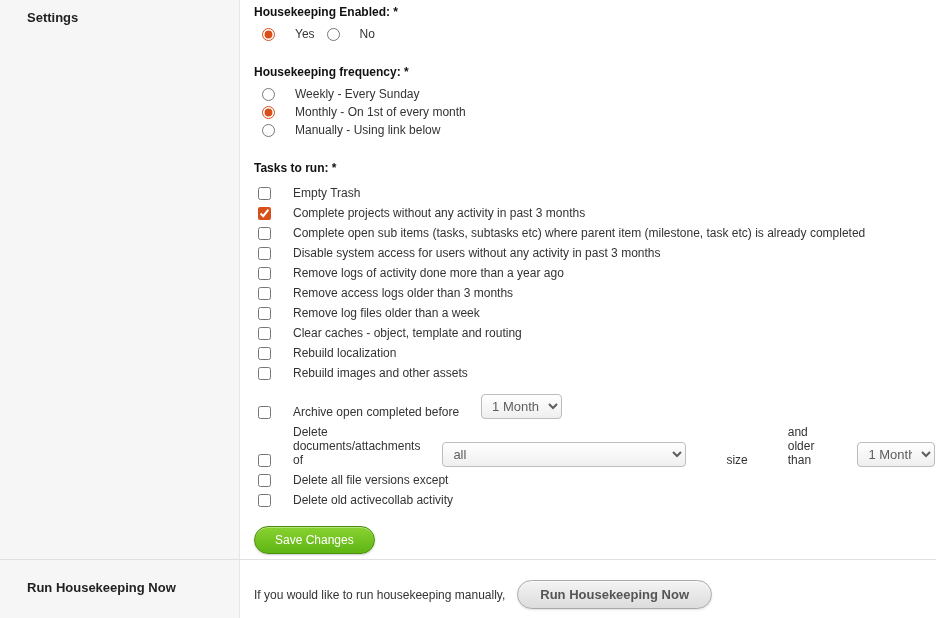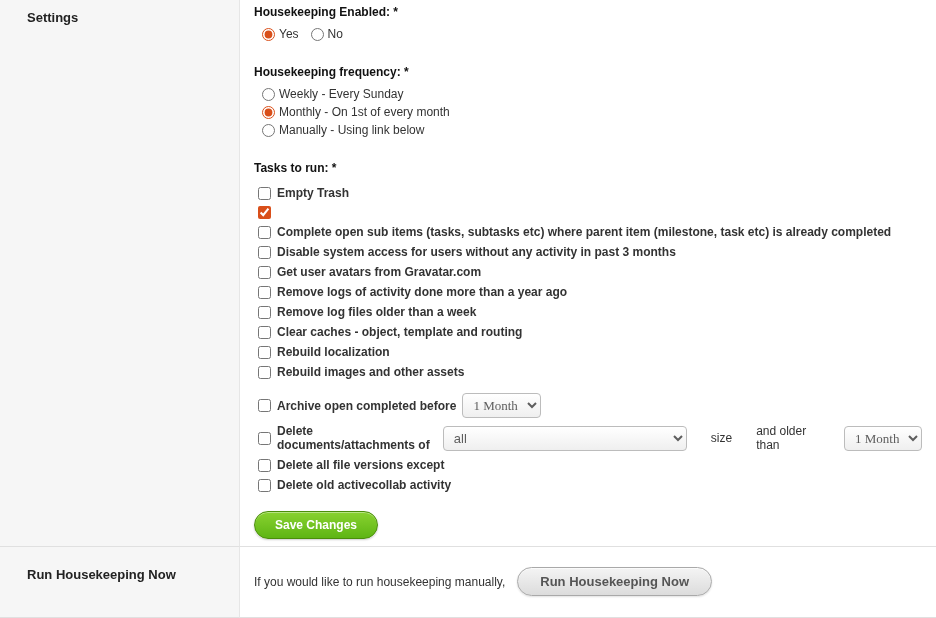--- a/index.html
+++ b/index.html
@@ -34,63 +34,63 @@
     color: #222;
   }
   .group-label {
     font-weight: bold;
     color: #111;
     font-size: 12px;
     margin-top: 4px;
   }
   .radio-row, .check-row {
     display: flex;
-    align-items: center;
-    gap: 0;
+    align-items: flex-end;
+    gap: 16px;
     font-size: 12px;
     color: #333;
     padding: 2px 0;
   }
   .radio-row label, .check-row label { cursor: default; }
   .radio-group-inline { display: flex; align-items: center; gap: 12px; margin: 6px 0 0 8px; }
   .radio-group-stack { margin: 6px 0 0 8px; }
   .radio-group-stack .radio-row { padding: 2px 0; }
   input[type="radio"] {
     accent-color: #d94f1a;
     margin: 0 4px 0 0;
   }
   input[type="checkbox"] {
     accent-color: #d94f1a;
     margin: 0 4px 0 0;
   }
   .tasks-list { margin: 8px 0 0 4px; }
   .tasks-list .check-row { padding: 3px 0; }
-  .tasks-list .check-row label { margin-left: 2px; font-weight: bold; }
+  .tasks-list .check-row label { margin-left: 2px; }
   select.native-select {
     font-family: inherit;
     font-size: 13px;
     color: #5e5e5e;
     background: linear-gradient(#fff, #efefef);
     border: 1px solid #bcbcbc;
     border-radius: 4px;
     padding: 3px 6px;
     outline: none;
   }
   select.wide { min-width: 244px; }
-  select.mid { min-width: 78px; font-family: Liberation Serif, serif; }
+  select.mid { min-width: 78px; }
   .inline-text { margin: 0 24px; color: #333; }
   .save-btn {
     display: inline-block;
     margin: 16px 0 4px 0;
     padding: 6px 20px;
     border: 1px solid #4a8e0a;
     border-radius: 14px;
     background: linear-gradient(#89d230, #5eb514);
     color: #fff;
-    font-weight: bold;
+    font-weight: normal;
     font-size: 12px;
     cursor: pointer;
     box-shadow: inset 0 1px 0 rgba(255,255,255,0.4), 0 1px 2px rgba(0,0,0,0.2);
   }
   .row2-right {
     display: flex;
     align-items: center;
     gap: 12px;
     padding: 20px 14px;
   }
@@ -150,36 +150,37 @@
 
     <div class="group-label gap-top">Tasks to run: *</div>
     <div class="tasks-list gap-top-sm" id="tasks-list">
 
     <div class="check-row">
           <input type="checkbox" id="cb-task-0" style="">
           <label for="cb-task-0">Empty Trash</label>
         </div>
         <div class="check-row">
           <input type="checkbox" id="cb-task-1" checked="" style="">
+          <label for="cb-task-1">Complete projects without any activity in past 3 months</label>
         </div>
         <div class="check-row">
           <input type="checkbox" id="cb-task-2" style="">
           <label for="cb-task-2">Complete open sub items (tasks, subtasks etc) where parent item (milestone, task etc) is already completed</label>
         </div>
         <div class="check-row">
           <input type="checkbox" id="cb-task-3" style="">
           <label for="cb-task-3">Disable system access for users without any activity in past 3 months</label>
         </div>
         <div class="check-row">
-          <input type="checkbox" id="cb-task-4" style="">
-          <label for="cb-task-4">Get user avatars from Gravatar.com</label>
-        </div>
-        <div class="check-row">
           <input type="checkbox" id="cb-task-5" style="">
           <label for="cb-task-5">Remove logs of activity done more than a year ago</label>
+        </div>
+        <div class="check-row">
+          <input type="checkbox" id="cb-task-6" style="">
+          <label for="cb-task-6">Remove access logs older than 3 months</label>
         </div>
         <div class="check-row">
           <input type="checkbox" id="cb-task-7" style="">
           <label for="cb-task-7">Remove log files older than a week</label>
         </div>
         <div class="check-row">
           <input type="checkbox" id="cb-task-8" style="">
           <label for="cb-task-8">Clear caches - object, template and routing</label>
         </div>
         <div class="check-row">

